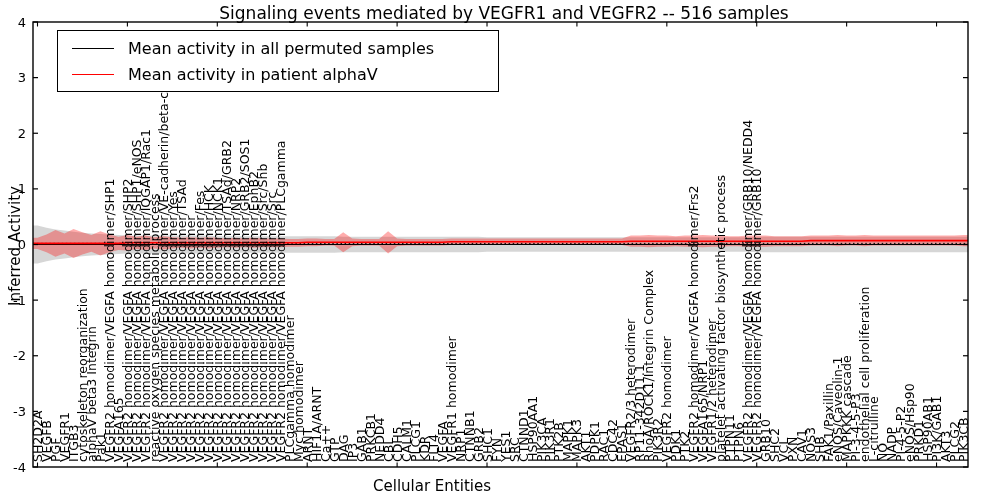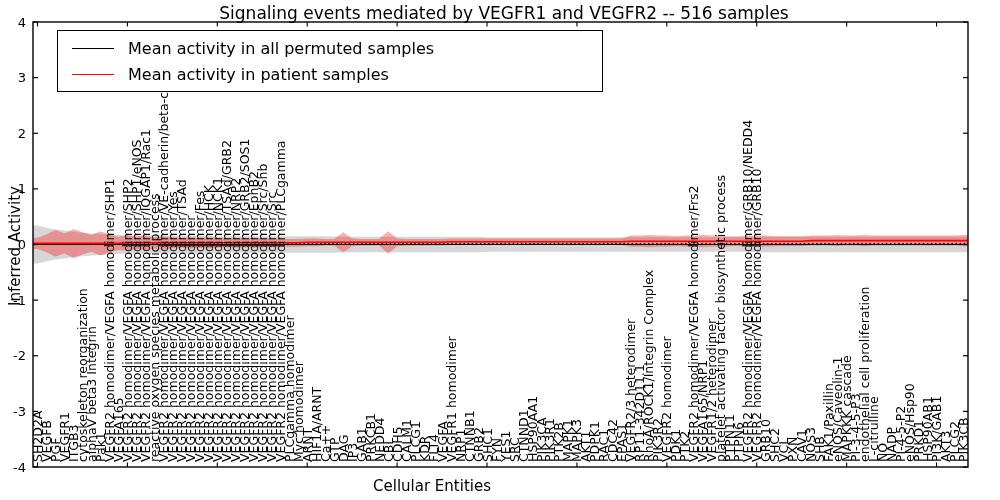--- a/index.html
+++ b/index.html
@@ -1,21 +1,21 @@
 <!DOCTYPE html>
 <html><head>
 <meta charset="utf-8">
 <style>
   html,body{margin:0;padding:0;background:#ffffff;}
   .canvas{position:relative;width:1000px;height:500px;background:#ffffff;
           font-family:"DejaVu Sans","Liberation Sans",sans-serif;color:#000;overflow:hidden;}
   svg{position:absolute;left:0;top:0;}
   .chart-title{position:absolute;top:3px;left:4px;width:1000px;text-align:center;
                font-size:17px;color:#000;}
-  .legend{position:absolute;left:57px;top:30px;width:546px;height:62px;
+  .legend{position:absolute;left:57px;top:30px;width:442px;height:62px;
           background:#ffffff;border:1.6px solid #000;box-sizing:border-box;
           display:flex;flex-direction:column;justify-content:space-around;padding:4px 0;}
   .legend-row{display:flex;align-items:center;gap:14px;padding-left:14px;}
   .legend-line{width:42px;height:0;border-top:1.7px solid #000;}
   .legend-label{font-size:16px;}
   .ylabel{position:absolute;left:-60px;top:237px;width:150px;text-align:center;
           transform:rotate(-90deg);font-size:15px;}
   .xlabel{position:absolute;left:0;top:477px;width:864px;text-align:center;font-size:15px;}
 </style>
 </head>
@@ -186,19 +186,19 @@
 
   <div class="chart-title">Signaling events mediated by VEGFR1 and VEGFR2 -- 516 samples</div>
 
   <div class="legend">
     <div class="legend-row">
       <span class="legend-line" style="border-top-color: rgb(0, 0, 0);"></span>
       <span class="legend-label">Mean activity in all permuted samples</span>
     </div>
     <div class="legend-row">
       <span class="legend-line" style="border-top-color: rgb(255, 0, 0);"></span>
-      <span class="legend-label">Mean activity in patient samples</span>
+      <span class="legend-label">Mean activity in patient alphaV</span>
     </div>
   </div>
 
   <div class="ylabel">Inferred Activity</div>
   <div class="xlabel">Cellular Entities</div>
 </div>
 
 </body></html>

